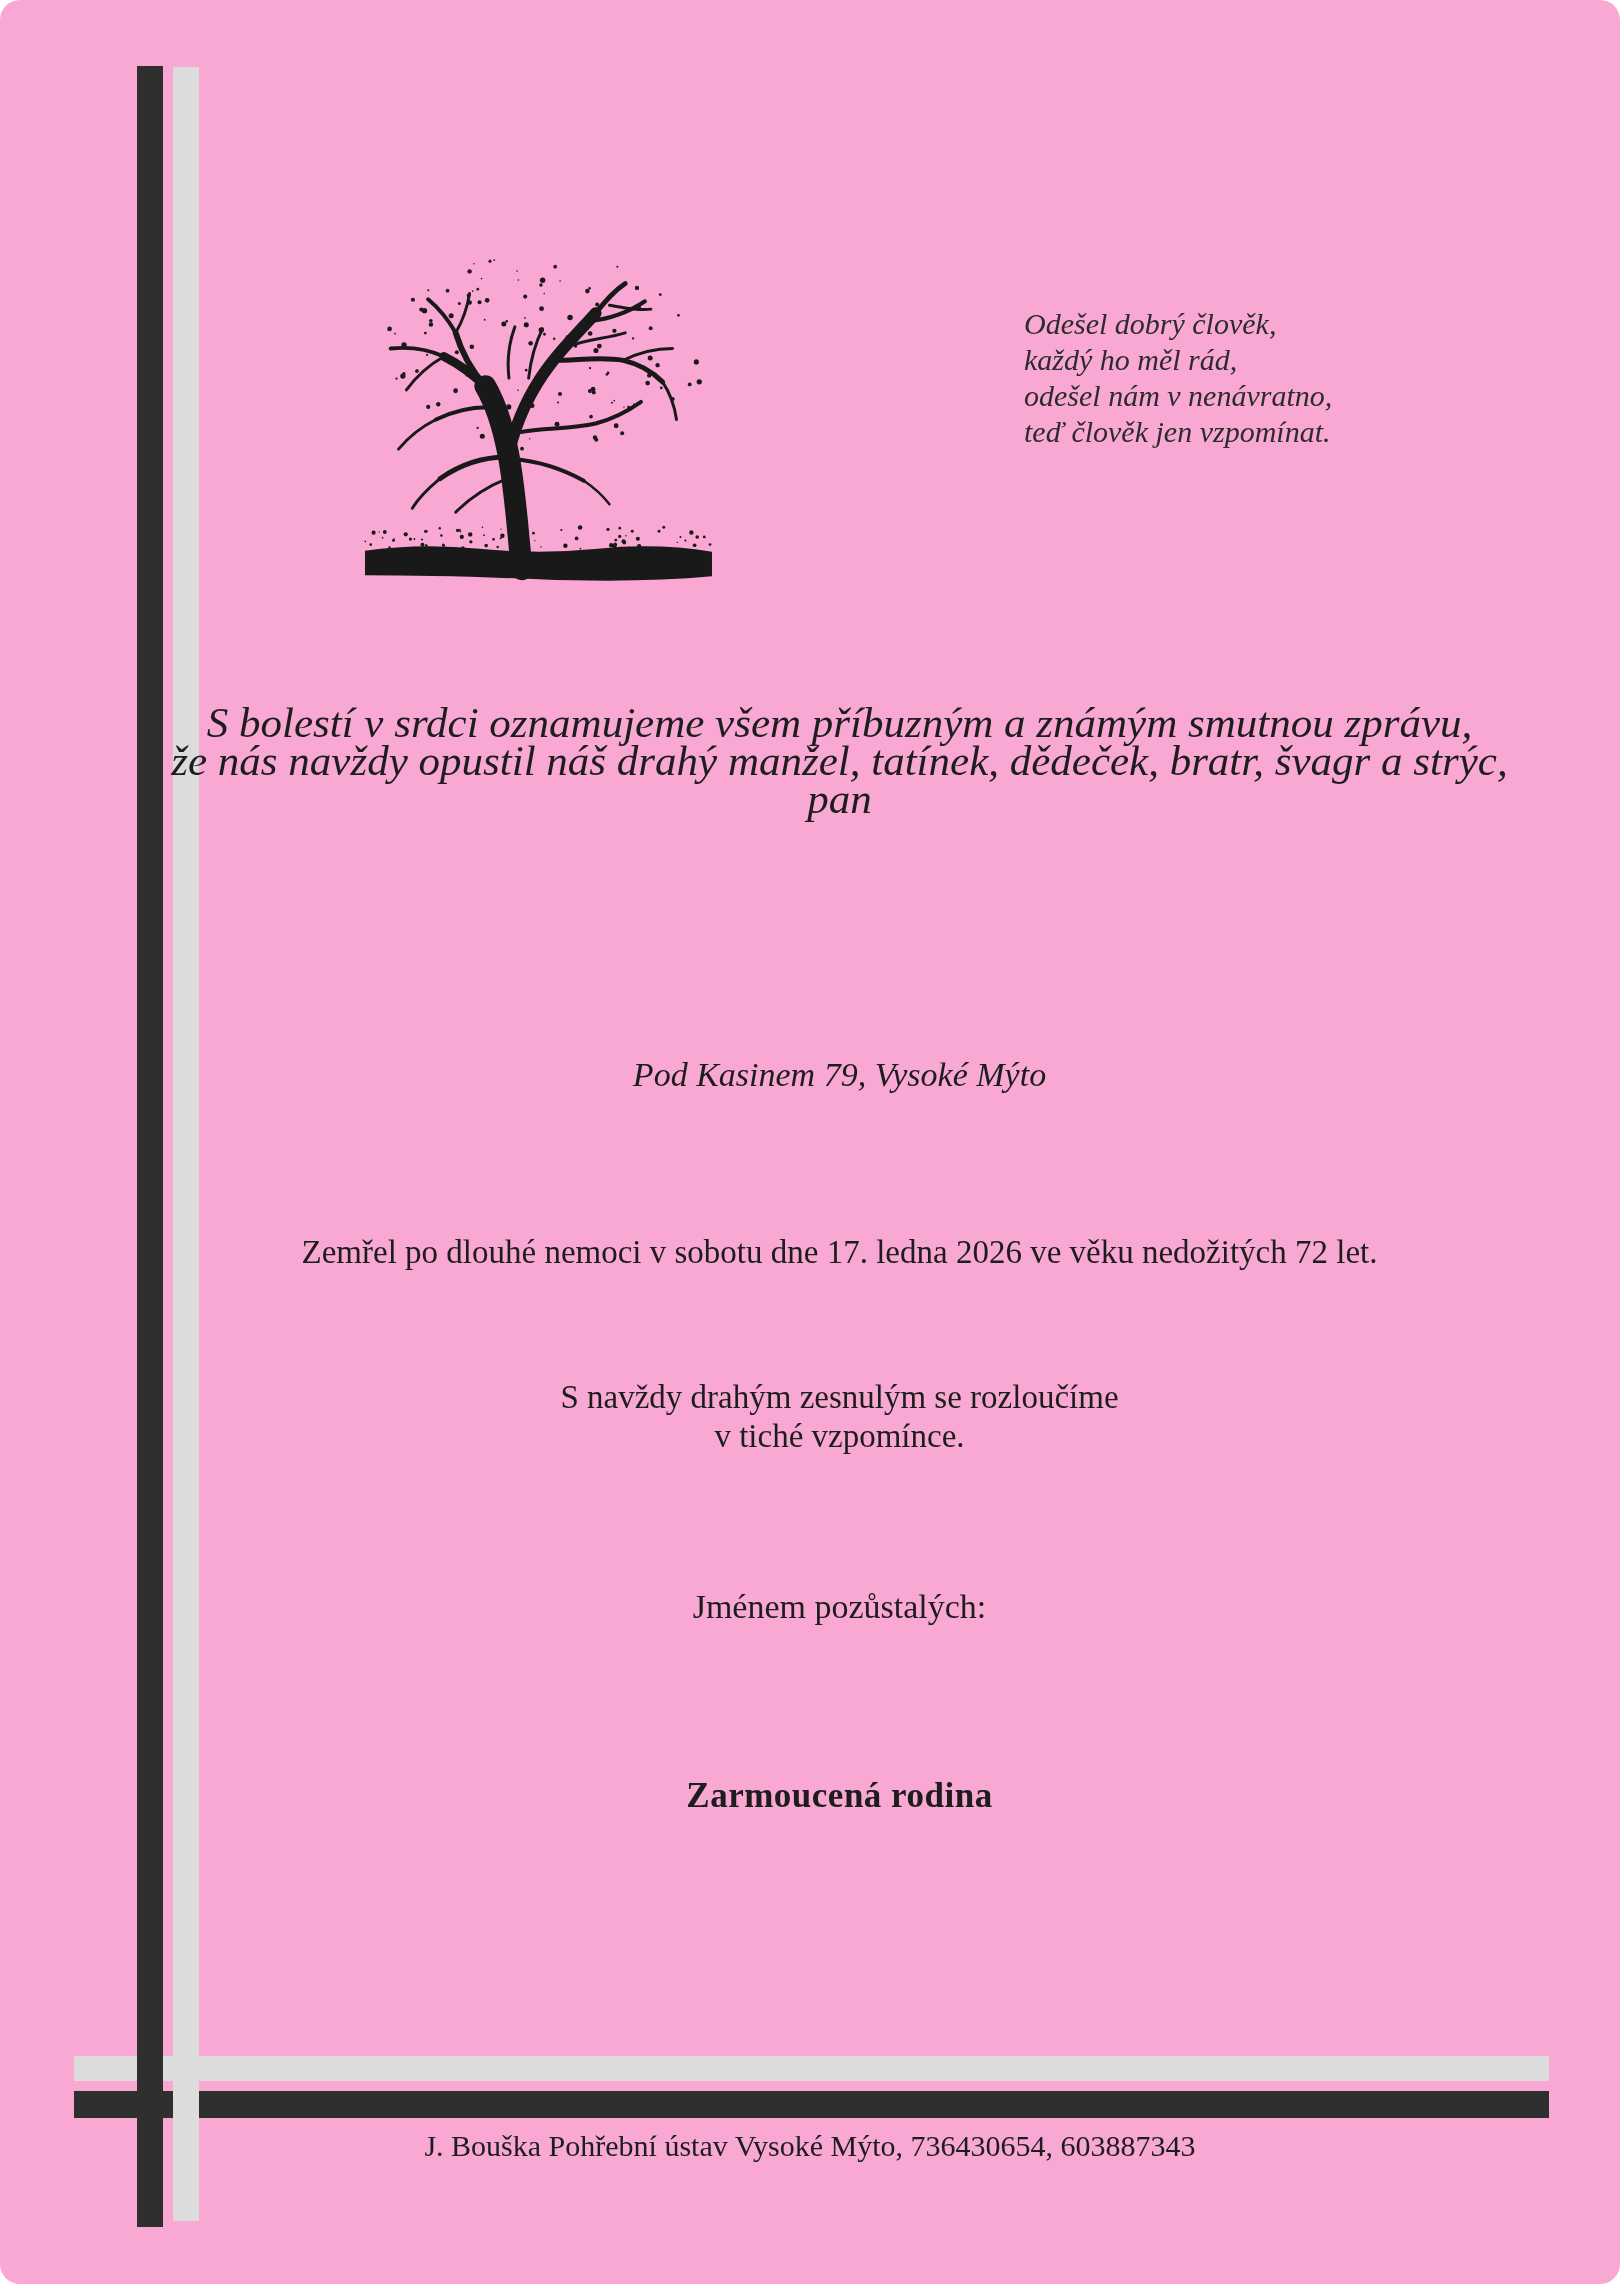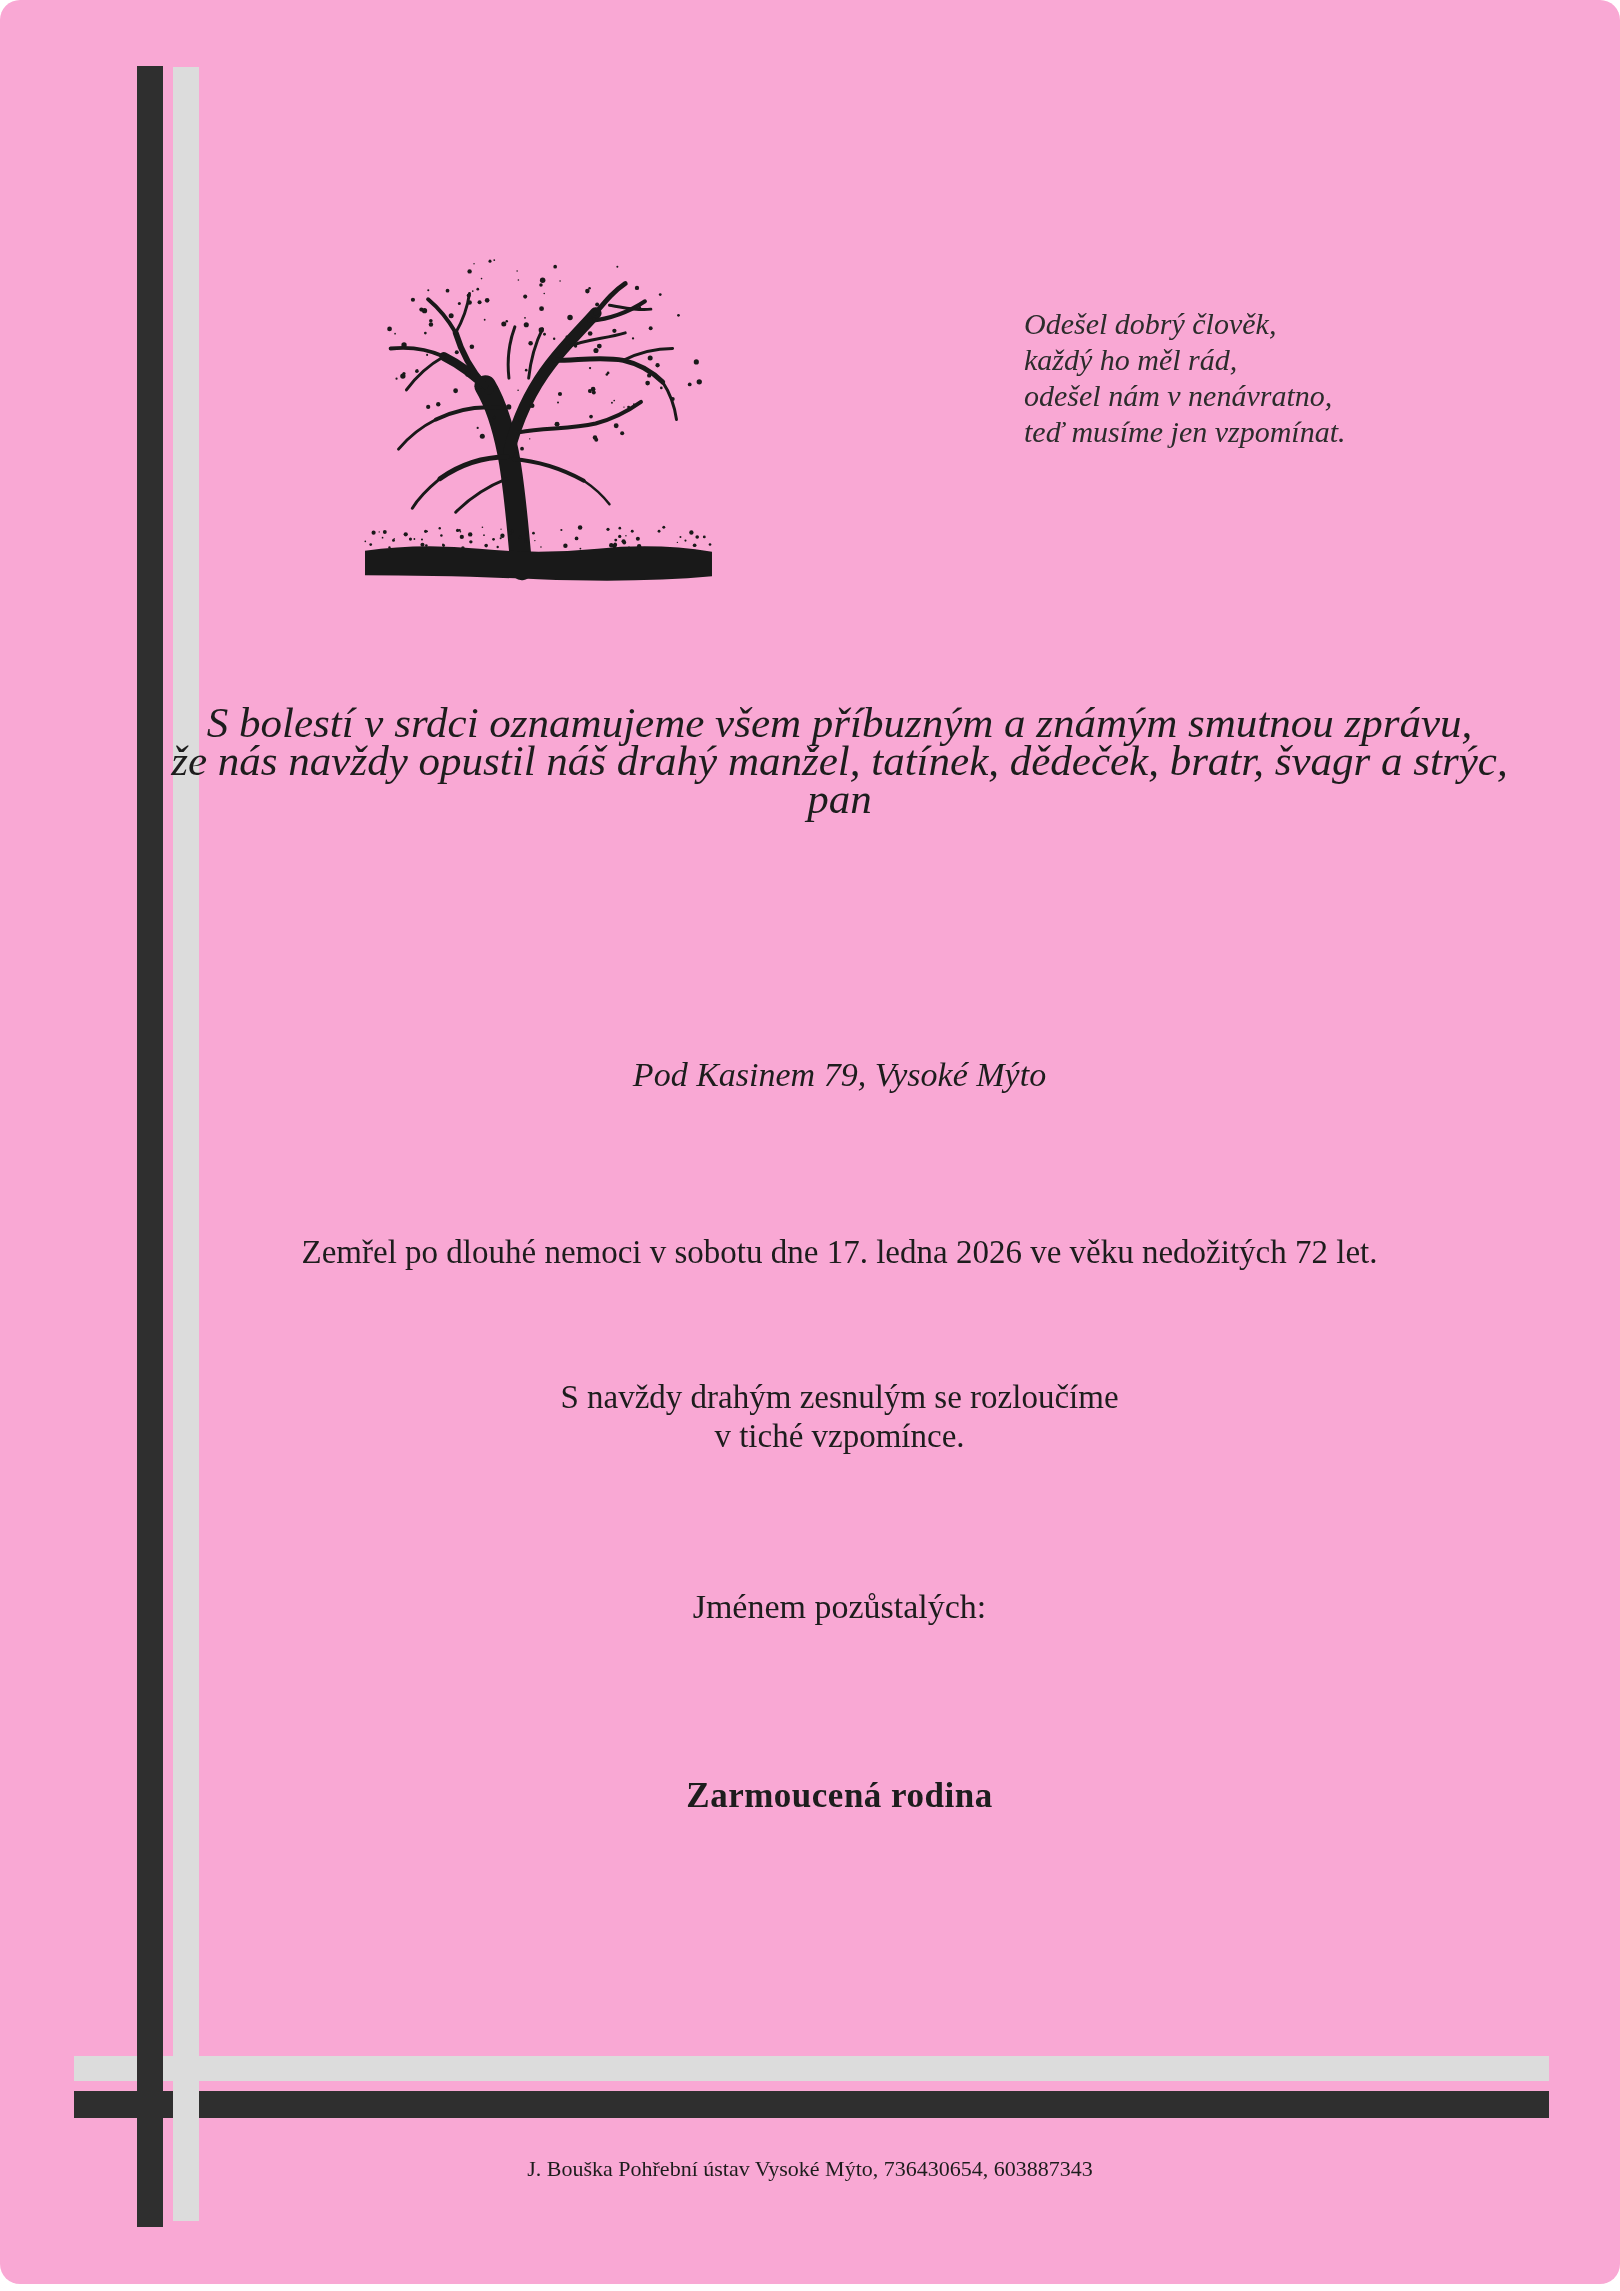--- a/index.html
+++ b/index.html
@@ -20,21 +20,21 @@
   .col{position:absolute;left:59px;width:1561px;text-align:center;z-index:4;}
   .announce{top:704px;font-size:43px;line-height:38px;font-style:italic;}
   .name{top:890px;font-size:98px;line-height:118px;font-weight:bold;font-style:italic;letter-spacing:1px;}
   .address{top:1056px;font-size:34px;font-style:italic;}
   .death{top:1206px;font-size:33px;margin-top:28px;}
   .farewell{top:1378px;font-size:33px;line-height:39px;}
   .farewell .bold{font-weight:normal;}
   .onbehalf{top:1588px;font-size:34px;}
   .family{top:1776px;font-size:35px;font-weight:bold;letter-spacing:0.5px;}
 
-  .footer{position:absolute;left:0;top:2129px;width:1620px;text-align:center;font-size:22px;z-index:4;margin-top:27px;}
+  .footer{position:absolute;left:0;top:2129px;width:1620px;text-align:center;font-size:30px;z-index:4;}
 </style>
 </head>
 <body>
 
 <div class="page">
 
   <div class="stripe h-light"></div>
   <div class="stripe h-dark"></div>
   <div class="stripe v-dark"></div>
   <div class="stripe v-light"></div>
@@ -261,21 +261,21 @@
         <circle cx="21.8" cy="291.9" r="0.87"></circle>
         <circle cx="257.9" cy="299.1" r="1.88"></circle>
         <circle cx="33.6" cy="292.9" r="0.72"></circle>
       </g>
   </svg>
 
   <div class="verse">
     <div>Odešel dobrý člověk,</div>
     <div>každý ho měl rád,</div>
     <div>odešel nám v nenávratno,</div>
-    <div>teď musíme jen vzpomínat.</div>
+    <div>teď člověk jen vzpomínat.</div>
   </div>
 
   <div class="col announce">
     <div>S bolestí v srdci oznamujeme všem příbuzným a známým smutnou zprávu,</div>
     <div>že nás navždy opustil náš drahý manžel, tatínek, dědeček, bratr, švagr a strýc,</div>
     <div>pan</div>
   </div>
 
 
   <div class="col address">Pod Kasinem 79, Vysoké Mýto</div>

